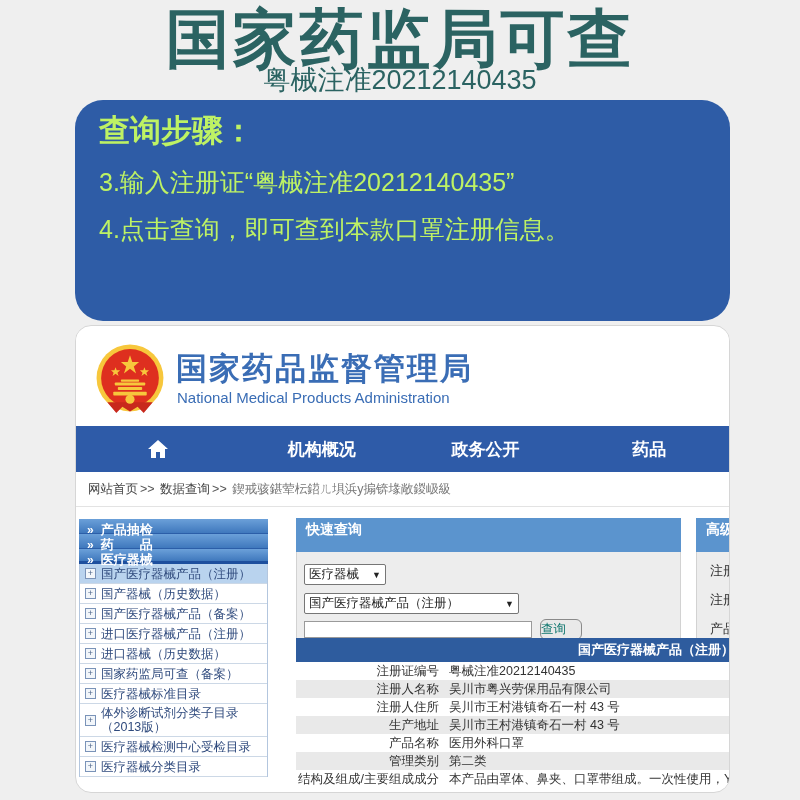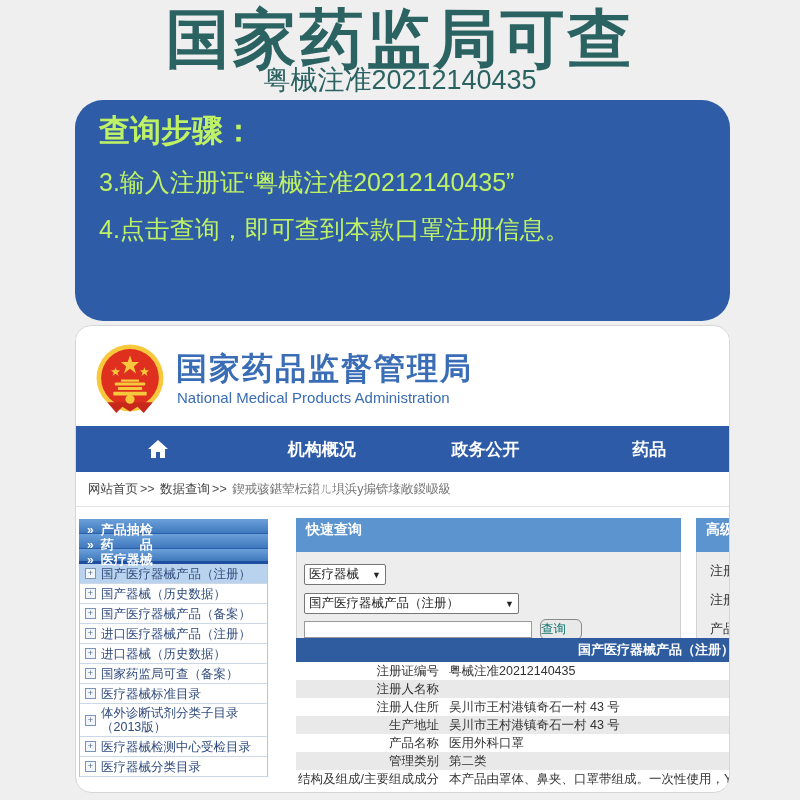--- a/index.html
+++ b/index.html
@@ -271,20 +271,21 @@
       <div class="t-row">
         <div class="t-label">
             <span>注册证编号</span>
           </div>
         <div class="t-value">粤械注准20212140435</div>
       </div>
       <div class="t-row">
         <div class="t-label">
             <span>注册人名称</span>
           </div>
+        <div class="t-value">吴川市粤兴劳保用品有限公司</div>
       </div>
       <div class="t-row">
         <div class="t-label">
             <span>注册人住所</span>
           </div>
         <div class="t-value">吴川市王村港镇奇石一村 43 号</div>
       </div>
       <div class="t-row">
         <div class="t-label">
             <span>生产地址</span>

